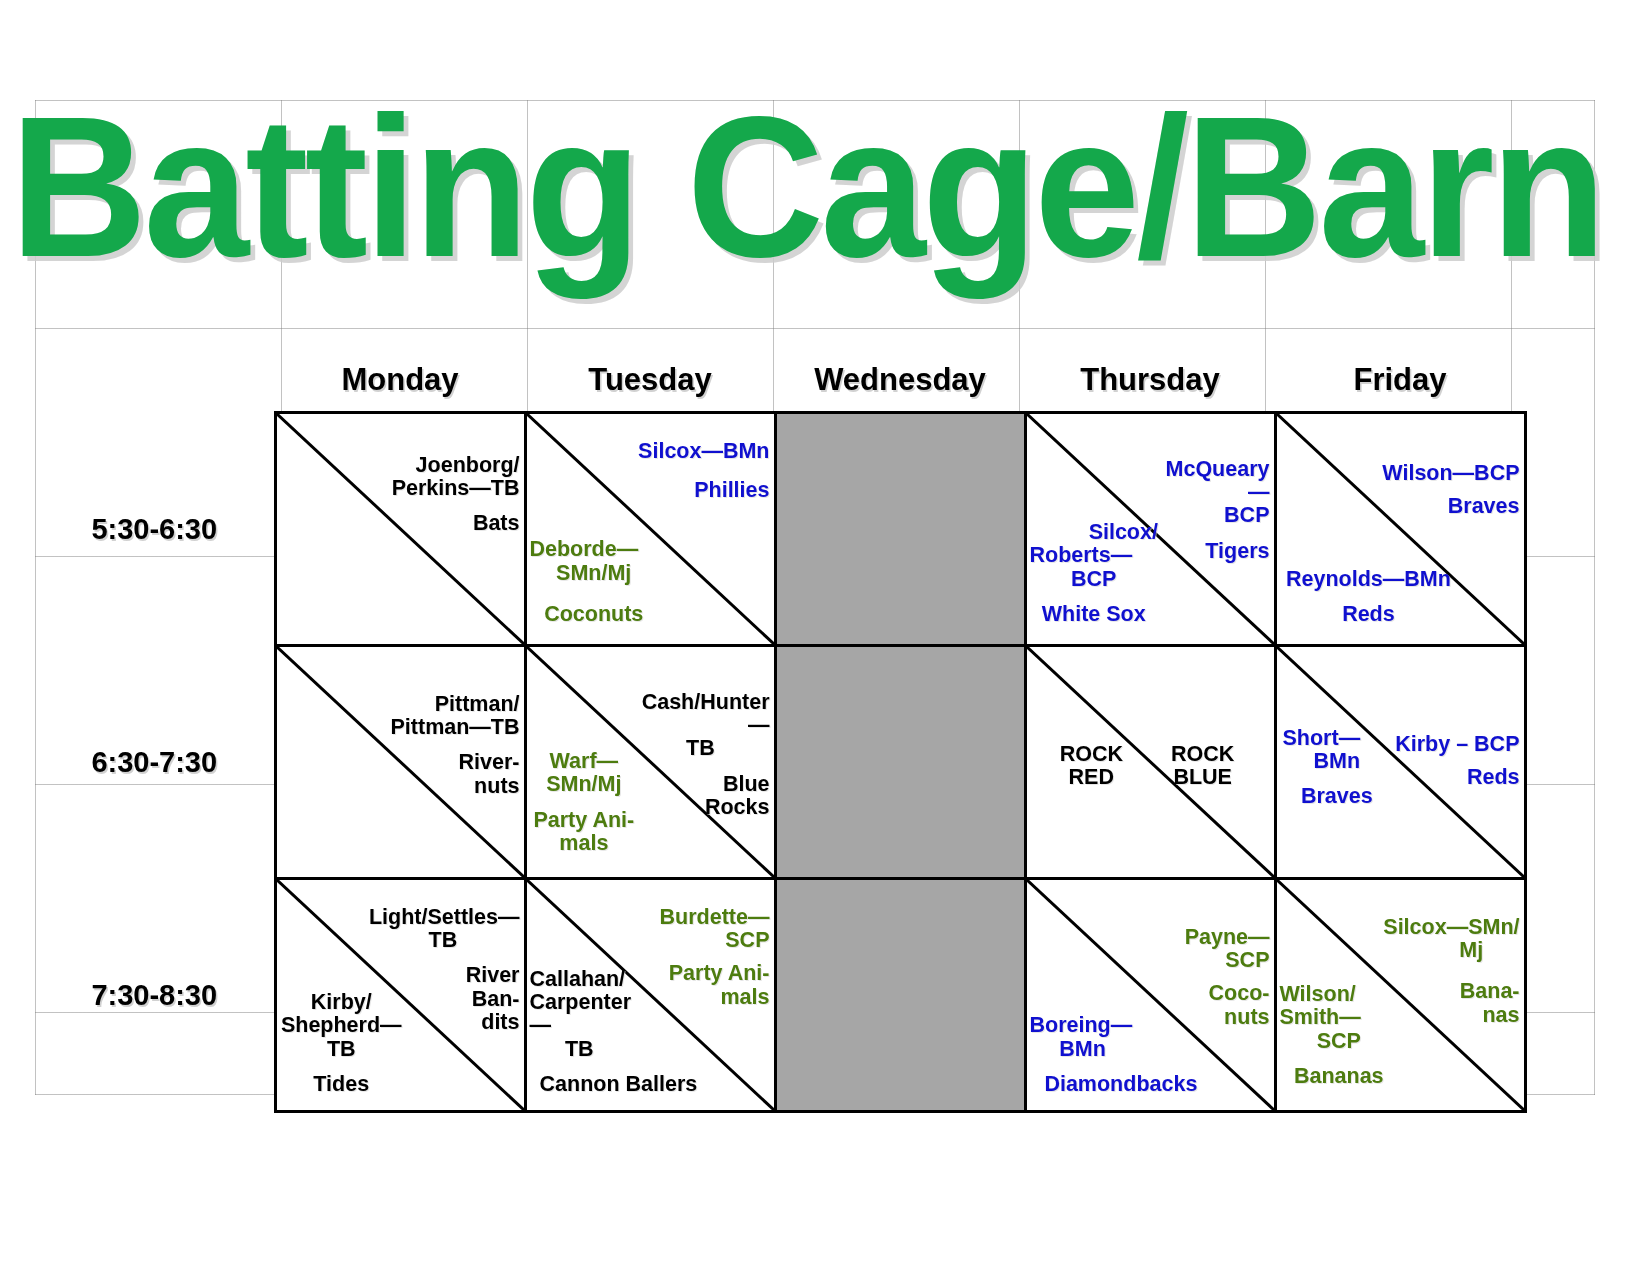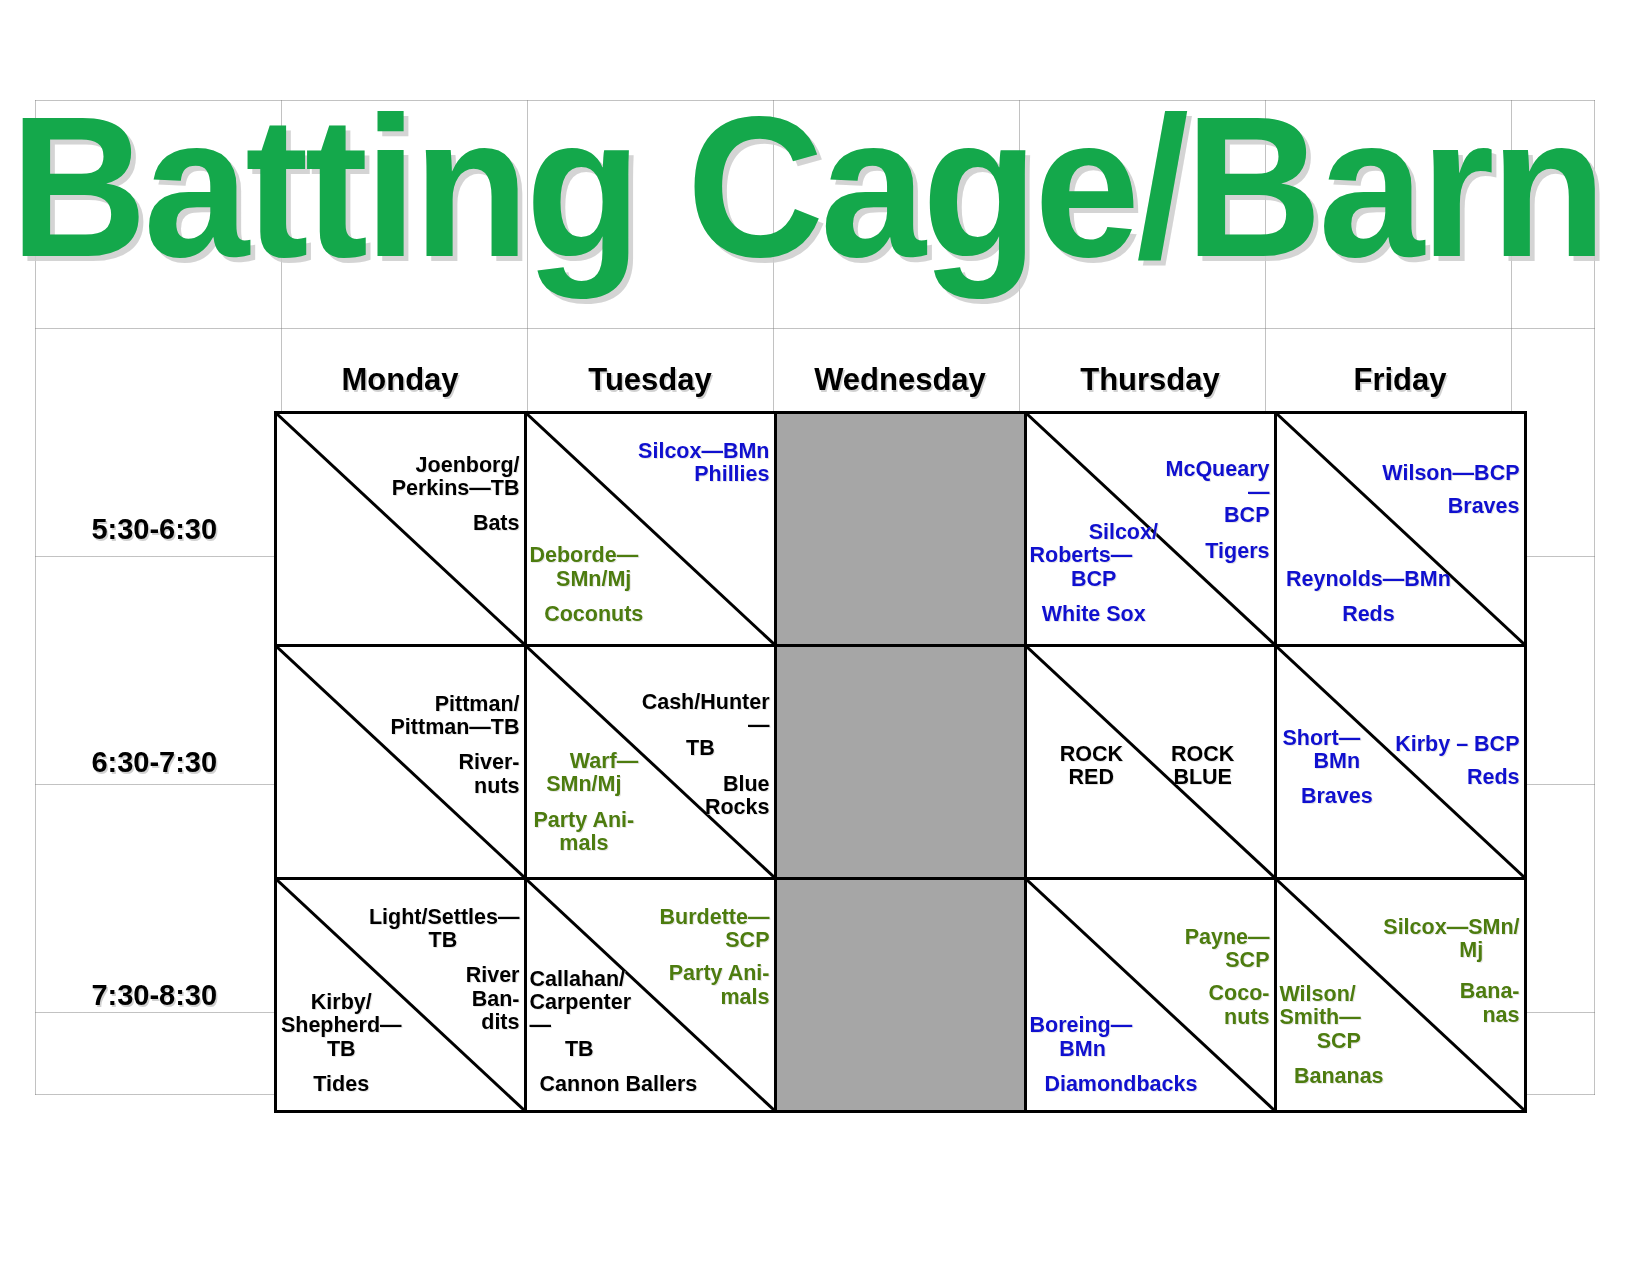--- a/index.html
+++ b/index.html
@@ -153,26 +153,26 @@
         <span class="team" style="margin-top:12px">Bats</span>
       </div>
     </td>
 
     <td class="cell">
       <svg class="diag" viewBox="0 0 100 100" preserveAspectRatio="none">
             <line x1="0" y1="0" x2="100" y2="100"></line>
           </svg>
       <div class="half upper c-blue" style="top:26px">
         <span class="ln">Silcox—BMn</span>
-        <span class="team" style="margin-top:0">Phillies</span>
+        <span class="team" style="margin-top:16px">Phillies</span>
       </div>
       <div class="half lower c-pink" style="bottom:18px;width:52%">
         <span class="ln">Deborde—</span>
         <span class="ln" style="text-align:center;display:block">SMn/Mj</span>
-        <span class="team" style="margin-top:12px;text-align:center">Coconuts</span>
+        <span class="team" style="margin-top:18px;text-align:center">Coconuts</span>
       </div>
     </td>
 
     <td class="cell blocked"></td>
 
     <td class="cell">
       <svg class="diag" viewBox="0 0 100 100" preserveAspectRatio="none">
             <line x1="0" y1="0" x2="100" y2="100"></line>
           </svg>
       <div class="half upper c-blue" style="top:44px;width:50%">
@@ -222,21 +222,21 @@
       <svg class="diag" viewBox="0 0 100 100" preserveAspectRatio="none">
             <line x1="0" y1="0" x2="100" y2="100"></line>
           </svg>
       <div class="half upper c-black" style="top:44px;width:56%">
         <span class="ln">Cash/Hunter—</span>
         <span class="ln" style="text-align:center;display:block">TB</span>
         <span class="team" style="margin-top:12px">Blue</span>
         <span class="team">Rocks</span>
       </div>
       <div class="half lower c-pink" style="bottom:22px;width:44%;text-align:center">
-        <span class="ln" style="text-align:right;display:block">Warf—</span>
+        <span class="ln" style="text-align:center;display:block">Warf—</span>
         <span class="ln">SMn/Mj</span>
         <span class="team" style="margin-top:12px">Party Ani-</span>
         <span class="team">mals</span>
       </div>
     </td>
 
     <td class="cell blocked"></td>
 
     <td class="cell center-pair">
       <svg class="diag" viewBox="0 0 100 100" preserveAspectRatio="none">

